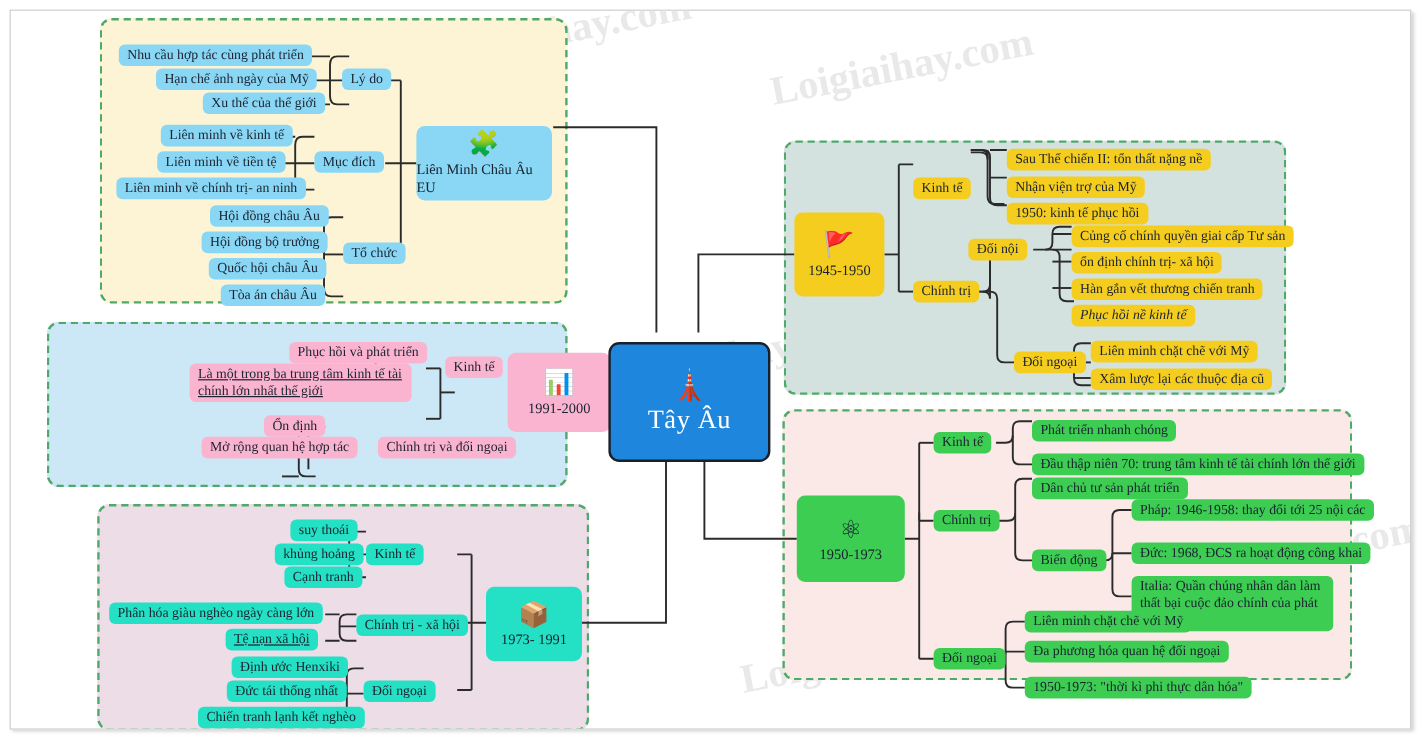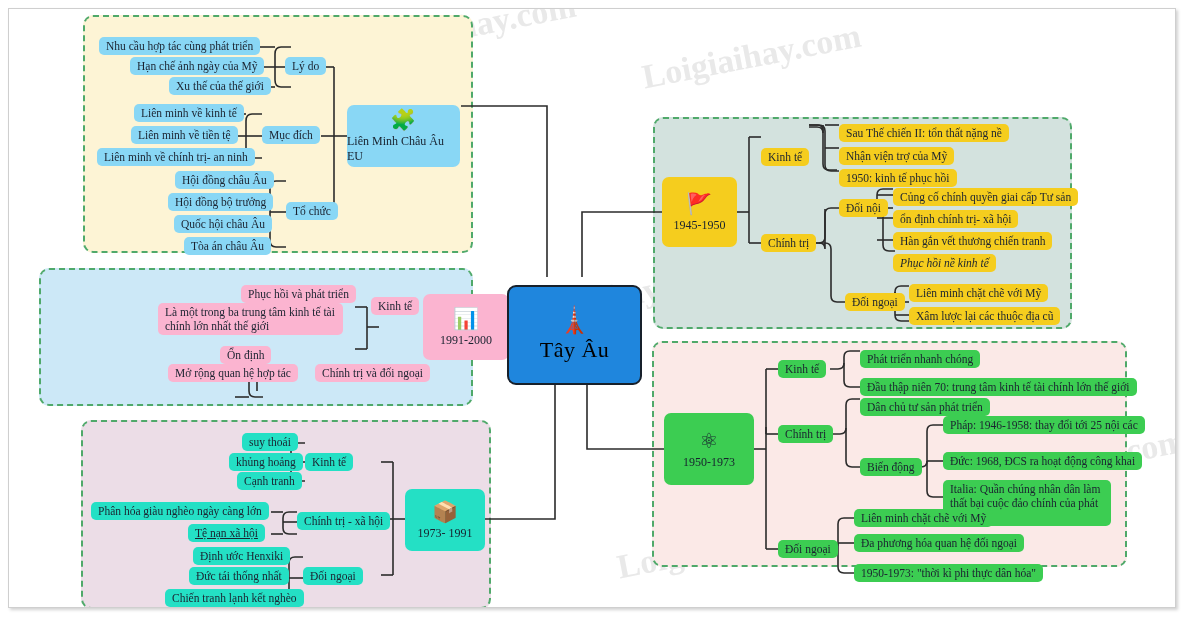--- a/index.html
+++ b/index.html
@@ -78,21 +78,21 @@
     left: 498px; top: 276px;
     width: 135px; height: 100px;
     background: #1f86dd;
     border: 2px solid #17202b;
     border-radius: 9px;
     display: flex; flex-direction: column;
     align-items: center; justify-content: center;
     z-index: 7;
   }
   #center .ico { font-size: 26px; line-height: 28px; }
-  #center .lbl { color:#000000; font-size: 22px; margin-top: 2px; letter-spacing: .5px;}
+  #center .lbl { color:#ffffff; font-size: 22px; margin-top: 2px; letter-spacing: .5px;}
 
   
   .c-blue   { background: #89d7f5; }
   .c-pink   { background: #fbb4d0; margin-left: 44px; }
   .c-teal   { background: #24e0c5; }
   .c-gold   { background: #f5cd1e; }
   .c-green  { background: #3ccd52; }
 
   .p-cream  { background: #fdf4d5; }
   .p-ltblue { background: #cce8f7; }
@@ -273,21 +273,21 @@
     <div class="node c-blue" style="left:159px; top:184px;">Hội đồng bộ trưởng</div>
     <div class="node c-blue" style="left:165px; top:206px;">Quốc hội châu Âu</div>
     <div class="node c-blue" style="left:175px; top:228px;">Tòa án châu Âu</div>
 
     <div class="rootnode c-pink" style="left:370px; top:285px; width:86px; height:66px;">
       <span class="ico">📊</span>
       <span class="lbl">1991-2000</span>
     </div>
     <div class="node c-pink" style="left:318px; top:288px;">Kinh tế</div>
     <div class="node c-pink" style="left:188px; top:276px;">Phục hồi và phát triển</div>
-    <div class="node c-pink wrap" style="left:105px; top:294px; width:185px;">Là một trong ba trung tâm kinh tế tài chính lớn nhất thế giới</div>
+    <div class="node c-pink wrap" style="left:105px; top:294px; width:185px;text-decoration:underline;">Là một trong ba trung tâm kinh tế tài chính lớn nhất thế giới</div>
 
     <div class="node c-pink" style="left:262px; top:355px;">Chính trị và đối ngoại</div>
     <div class="node c-pink" style="left:167px; top:337px;">Ổn định</div>
     <div class="node c-pink" style="left:115px; top:355px;">Mở rộng quan hệ hợp tác</div>
 
     <div class="rootnode c-teal" style="left:396px; top:480px; width:80px; height:62px;">
       <span class="ico">📦</span>
       <span class="lbl">1973- 1991</span>
     </div>
     <div class="node c-teal" style="left:296px; top:444px;">Kinh tế</div>
@@ -307,21 +307,21 @@
     <div class="rootnode c-gold" style="left:653px; top:168px; width:75px; height:70px;">
       <span class="ico">🚩</span>
       <span class="lbl">1945-1950</span>
     </div>
     <div class="node c-gold" style="left:752px; top:139px;">Kinh tế</div>
     <div class="node c-gold" style="left:830px; top:115px;">Sau Thế chiến II: tổn thất nặng nề</div>
     <div class="node c-gold" style="left:830px; top:138px;">Nhận viện trợ của Mỹ</div>
     <div class="node c-gold" style="left:830px; top:160px;">1950: kinh tế phục hồi</div>
 
     <div class="node c-gold" style="left:752px; top:225px;">Chính trị</div>
-    <div class="node c-gold" style="left:830px; top:190px;">Đối nội</div>
+    <div class="node c-gold" style="left:798px; top:190px;">Đối nội</div>
     <div class="node c-gold" style="left:884px; top:179px;">Củng cố chính quyền giai cấp Tư sản</div>
     <div class="node c-gold" style="left:884px; top:201px;">ổn định chính trị- xã hội</div>
     <div class="node c-gold" style="left:884px; top:223px;">Hàn gắn vết thương chiến tranh</div>
     <div class="node c-gold" style="left:884px; top:245px;font-style:italic;">Phục hồi nề kinh tế</div>
 
     <div class="node c-gold" style="left:836px; top:284px;">Đối ngoại</div>
     <div class="node c-gold" style="left:900px; top:275px;">Liên minh chặt chẽ với Mỹ</div>
     <div class="node c-gold" style="left:900px; top:298px;">Xâm lược lại các thuộc địa cũ</div>
 
     <div class="rootnode c-green" style="left:655px; top:404px; width:90px; height:72px;">

